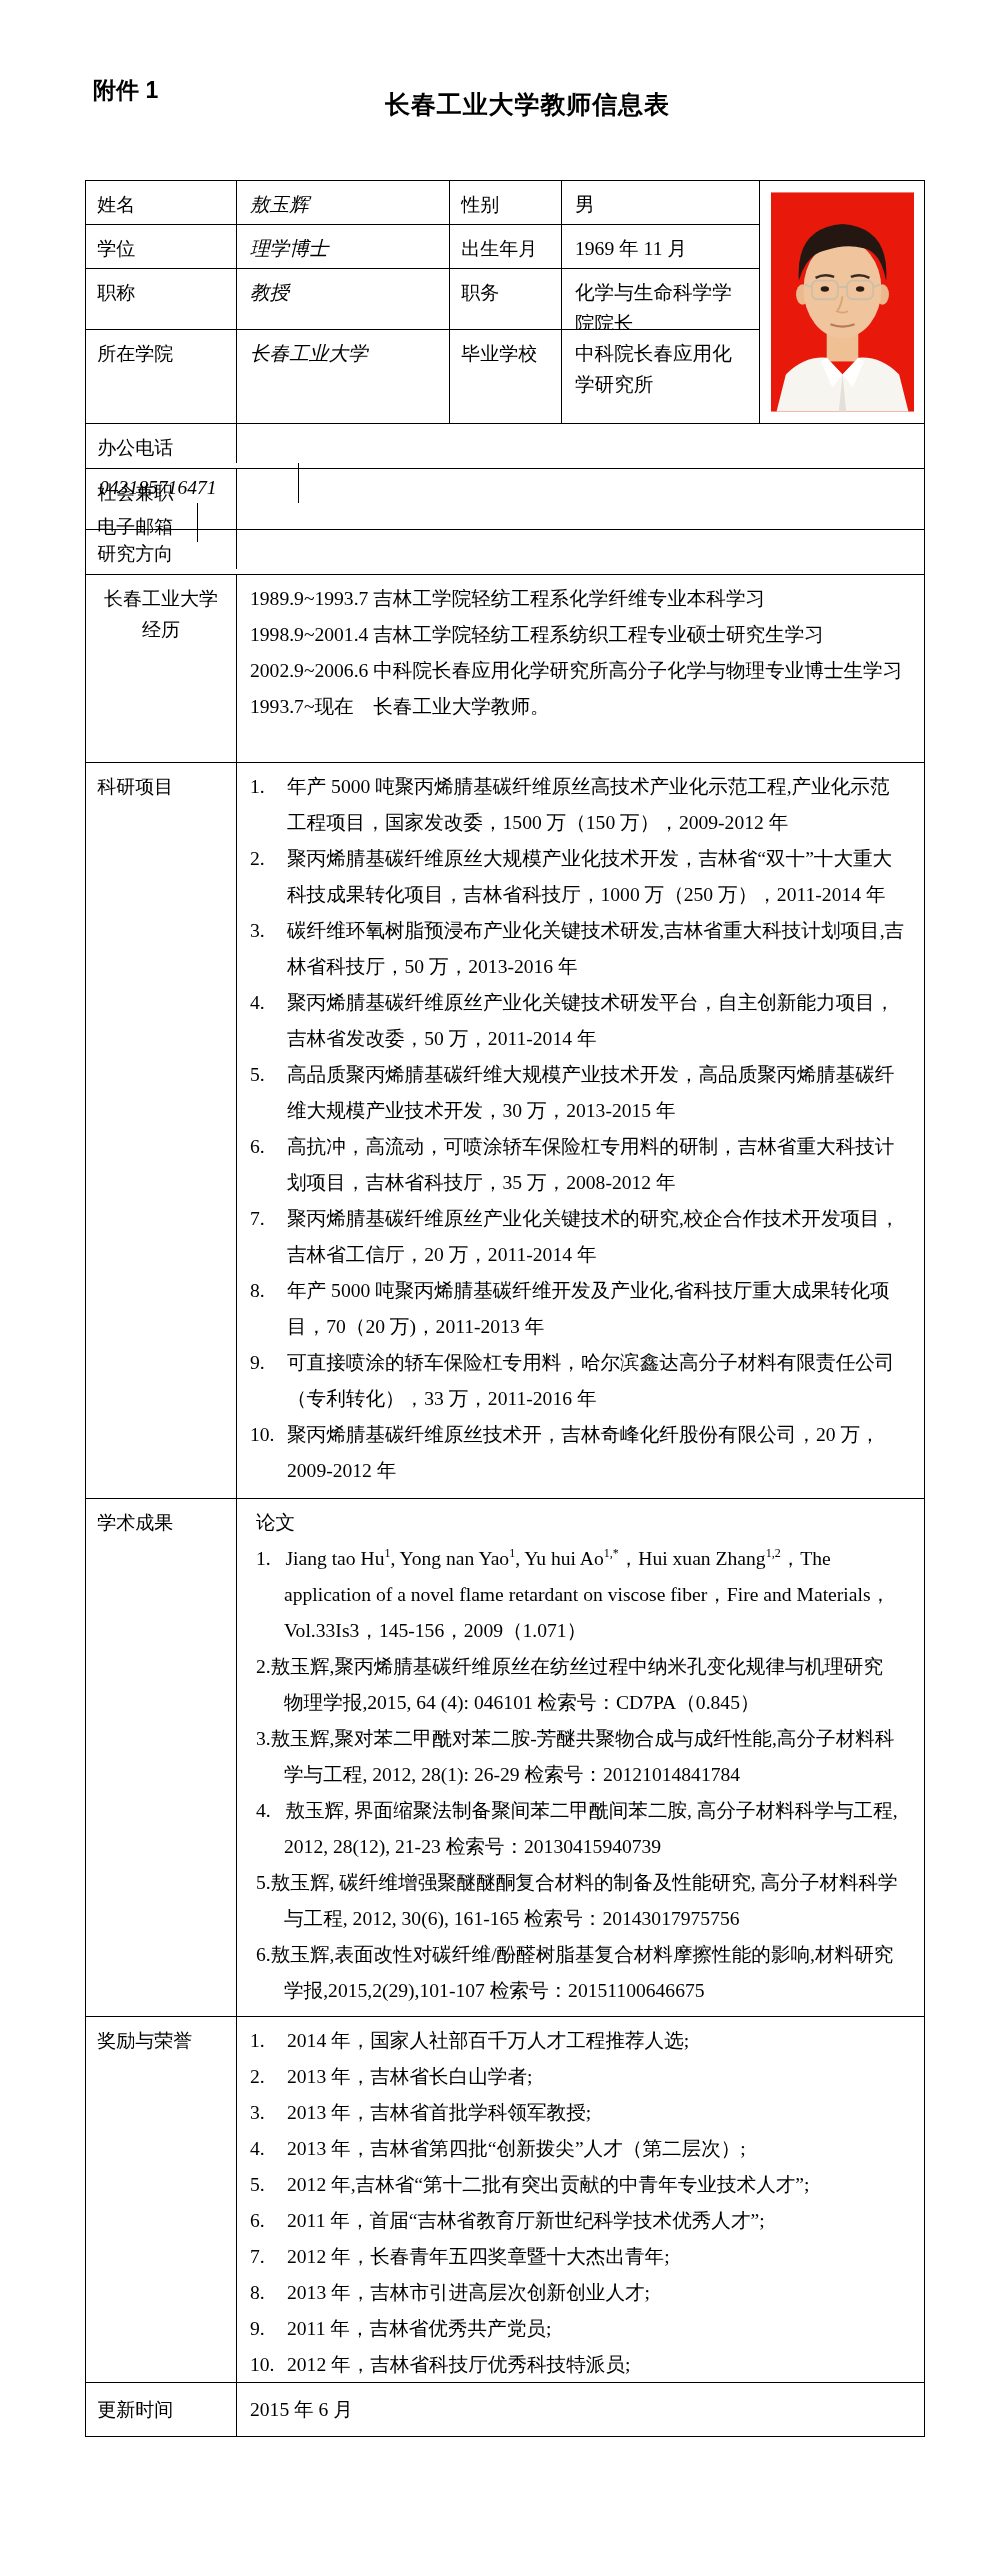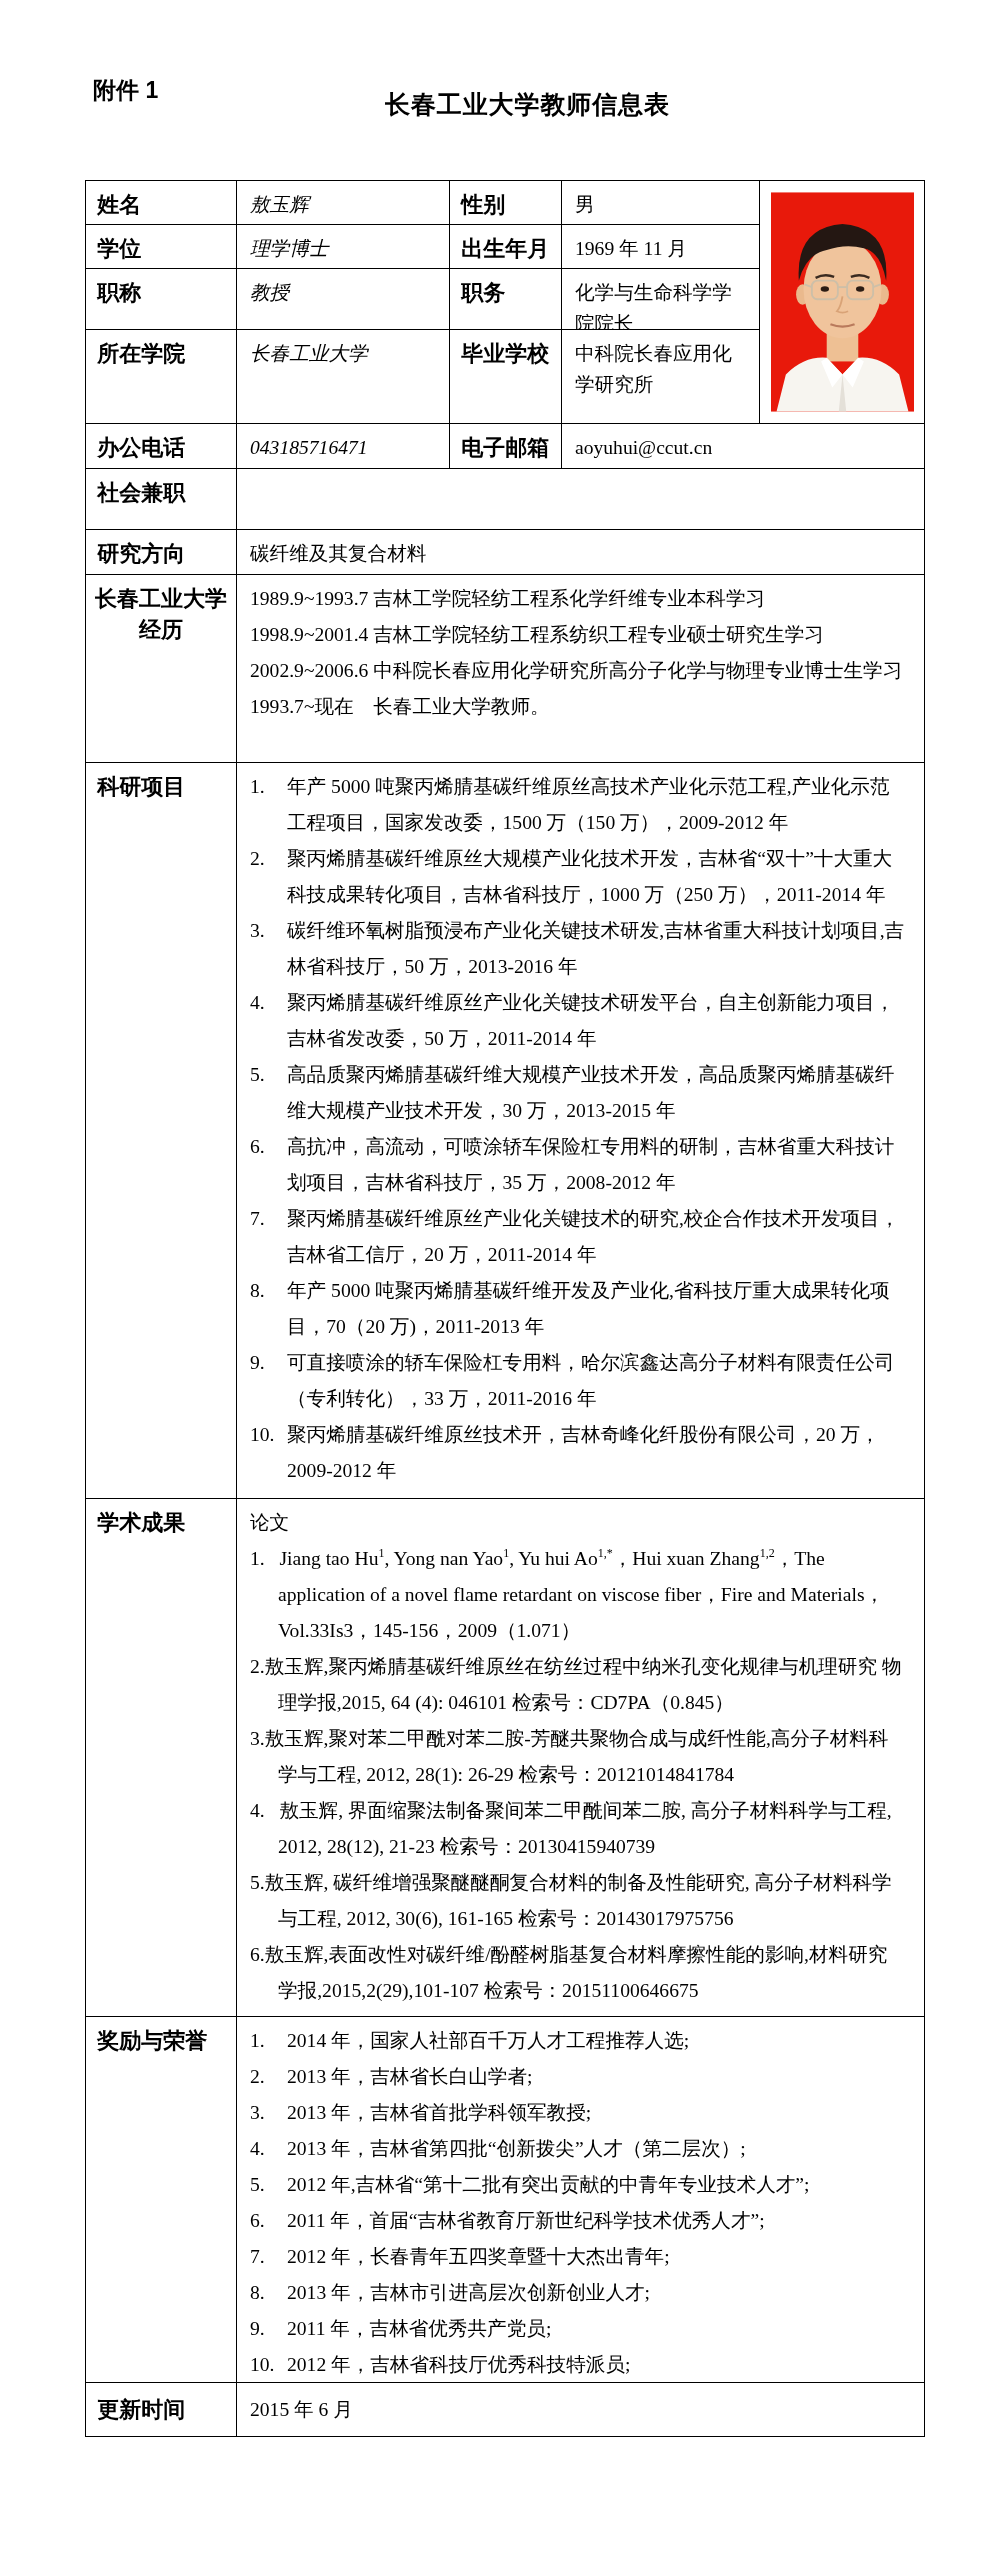--- a/index.html
+++ b/index.html
@@ -21,36 +21,36 @@
   }
   .table {
     position:absolute; left:85px; top:180px; width:840px;
     border:1.9px solid #000; background:#fff;
   }
   .row { display:flex; border-bottom:1.9px solid #000; }
   .row.last { border-bottom:none; }
   .cell { border-right:1.9px solid #000; overflow:hidden; }
   .cell.nobr { border-right:none; }
   .label {
-    font-weight:bold; font-size:22px; line-height:31px;
+    font-weight:normal; font-size:19px; line-height:31px;
     padding:8.4px 3.7px 0 11.2px;
   }
   .value { font-size:19.6px; line-height:31px; padding:8.4px 15px 0 13px; }
   .top { display:flex; border-bottom:1.9px solid #000; }
   .top-left { width:674px; border-right:1.9px solid #000; }
   .top-left .row:last-child { border-bottom:none; }
   .w162 { width:151px; flex:none; }
   .w229 { width:213px; flex:none;font-style:italic; }
   .w120 { width:112px; flex:none; }
   .w299 { width:279px; flex:none; }
   .w169 { width:157px; flex:none; }
   .grow { flex:1; }
   .h47 { height:44px; } .h66 { height:61px; } .h100 { height:93px; }
-  .h48 { height:45px; } .h202 { height:188px; } .h790 { height:736px; }
-  .h556 { height:518px; } .h393 { height:366px; } .h79 { height:74px; }
+  .h48 { height:45px;flex-direction:column; } .h202 { height:188px; } .h790 { height:736px; }
+  .h556 { height:518px;gap:6px; } .h393 { height:366px; } .h79 { height:74px; }
   .h57 { height:53px; }
   .photo-cell {
     flex:1; display:flex; justify-content:center;
     align-items:flex-start; padding-top:11.2px; background:#fff;
   }
   .section-content {
     font-size:19.6px; line-height:36px; padding:5.6px 18.6px 0 13px;
   }
   .li { display:flex; }
   .li .num { width:37px; flex:none; }

